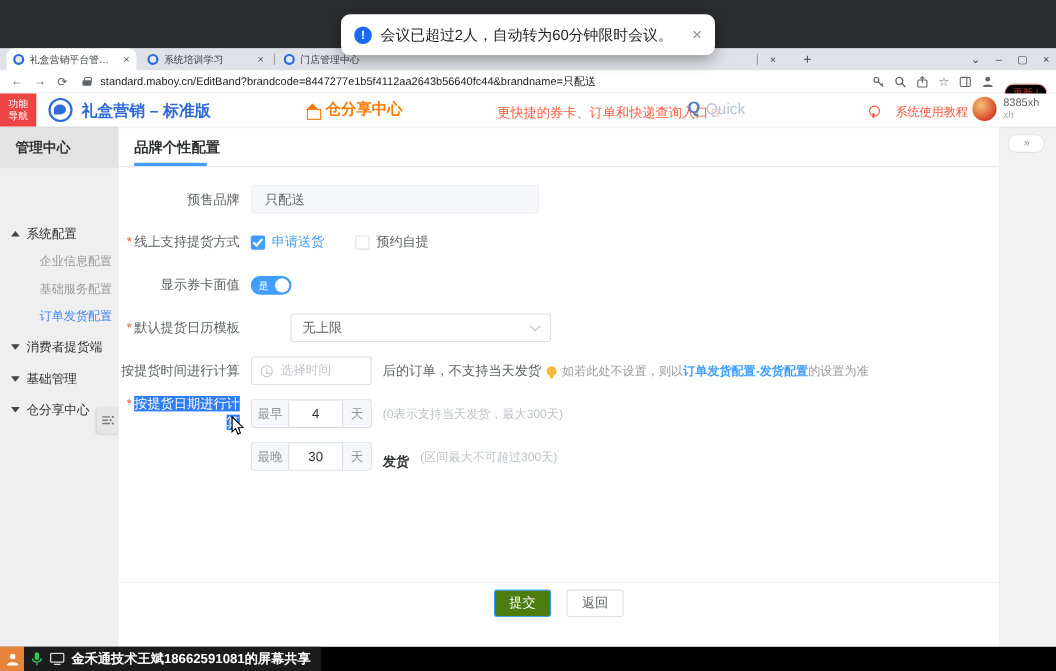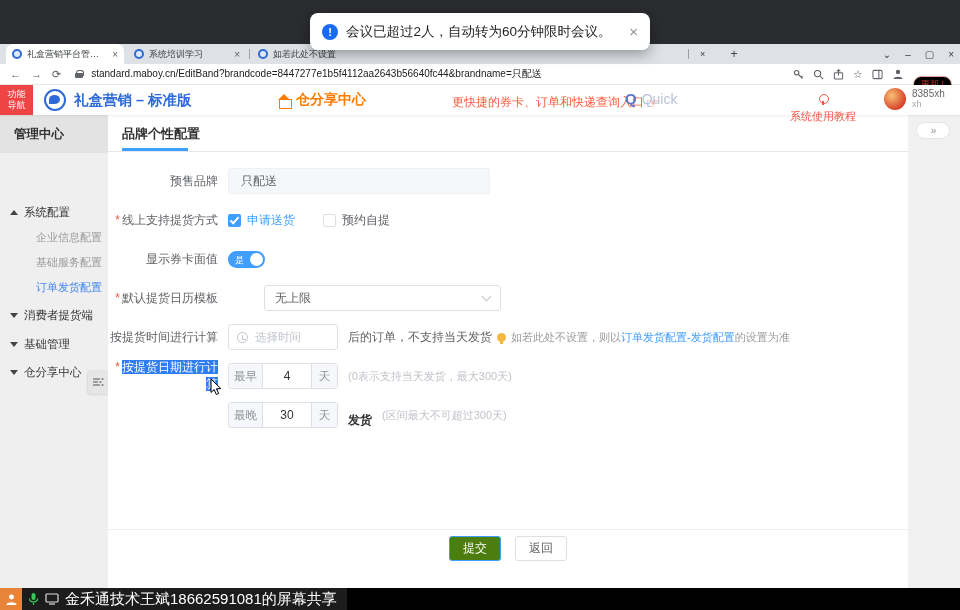--- a/index.html
+++ b/index.html
@@ -43,21 +43,21 @@
   .applogo:after{content:"";position:absolute;left:3px;top:4px;width:11px;height:9px;border-radius:50% 50% 50% 0;background:#2f6bd8;}
   .apptitle{position:absolute;left:74px;top:6px;font-size:14.5px;font-weight:bold;color:#2f6bd8;white-space:nowrap;}
   .sharecenter{position:absolute;left:278px;top:6px;font-size:14px;font-weight:bold;color:#ff7b00;display:flex;align-items:center;gap:5px;}
   .houseic{width:13px;height:13px;position:relative;}
   .houseic:before{content:"";position:absolute;left:1px;top:5px;width:11px;height:8px;border:1.5px solid #ff7b00;}
   .houseic:after{content:"";position:absolute;left:0;top:0;border-left:6.5px solid transparent;border-right:6.5px solid transparent;border-bottom:6px solid #ff7b00;}
   .promo{position:absolute;left:452px;top:9px;font-size:12px;color:#ff5a3c;white-space:nowrap;display:flex;align-items:center;gap:2px;}
   .quick{position:absolute;left:625px;top:5px;display:flex;align-items:center;gap:5px;}
   .quick .q{color:#5b79c9;font-weight:bold;font-size:15px;}
   .quick .ql{color:#b9c2d8;font-size:14px;}
-  .tutorial{position:absolute;left:790px;top:9px;font-size:11px;color:#f25643;display:flex;align-items:center;gap:4px;white-space:nowrap;flex-direction:column;}
+  .tutorial{position:absolute;left:790px;top:9px;font-size:11px;color:#f25643;display:flex;align-items:center;gap:16px;white-space:nowrap;}
   .pin{width:8px;height:11px;position:relative;}
   .pin:before{content:"";position:absolute;left:0;top:0;width:8px;height:8px;border-radius:50%;border:1.5px solid #f25643;}
   .pin:after{content:"";position:absolute;left:3px;top:7px;width:2px;height:4px;background:#f25643;}
   .avatar{position:absolute;left:884px;top:3px;width:22px;height:22px;border-radius:50%;background:radial-gradient(circle at 35% 35%,#f7c073,#d8442b 70%);}
   .usermeta{position:absolute;left:912px;top:3px;line-height:11px;}
   .usermeta .n{font-size:10px;color:#666;}
   .usermeta .s{font-size:9px;color:#aaa;}
 
   
   .sidebar{position:absolute;left:0;top:71px;width:108px;height:473px;background:#efefef;}
@@ -104,40 +104,40 @@
   .select .chev{margin-left:auto;width:7px;height:7px;border-right:1.5px solid #c0c4cc;border-bottom:1.5px solid #c0c4cc;transform:rotate(45deg);margin-top:-4px;}
   .timeinp{width:110px;height:26px;border:1px solid #dcdfe6;border-radius:3px;background:#fff;display:flex;align-items:center;padding:0 8px;gap:5px;}
   .clockic{width:11px;height:11px;border:1.2px solid #c0c4cc;border-radius:50%;position:relative;flex:0 0 11px;}
   .clockic:after{content:"";position:absolute;left:4px;top:2px;width:3px;height:4px;border-left:1.2px solid #c0c4cc;border-bottom:1.2px solid #c0c4cc;}
   .timeinp input{border:none;outline:none;width:70px;font-size:11.5px;color:#606266;}
   .timeinp input::placeholder{color:#c0c4cc;}
   .aftertext{font-size:12px;color:#606266;margin-left:10px;white-space:nowrap;}
   .tip{position:absolute;left:389px;display:flex;align-items:center;gap:5px;font-size:11px;color:#9b9b9b;white-space:nowrap;}
   .bulb{width:9px;height:9px;border-radius:50%;background:#f5b93f;position:relative;flex:0 0 9px;}
   .bulb:after{content:"";position:absolute;left:3px;top:8px;width:3px;height:3px;background:#f5b93f;}
-  .tiplink{color:#409eff;font-weight:normal;}
+  .tiplink{color:#409eff;font-weight:bold;}
   .igroup{display:flex;align-items:center;height:26px;border:1px solid #dcdfe6;border-radius:3px;overflow:hidden;background:#fff;}
   .igroup .pre{width:34px;height:26px;background:#f5f7fa;border-right:1px solid #dcdfe6;color:#909399;font-size:11.5px;
     display:flex;align-items:center;justify-content:center;}
   .igroup .val{width:48px;text-align:center;font-size:12px;color:#303133;}
   .igroup .suf{width:26px;height:26px;background:#f5f7fa;border-left:1px solid #dcdfe6;color:#909399;font-size:11.5px;
     display:flex;align-items:center;justify-content:center;}
   .hint{font-size:11px;color:#bfc3ca;margin-left:10px;white-space:nowrap;}
   .shiptext{font-size:12px;font-weight:bold;color:#303133;margin-left:10px;margin-top:11px;}
 
   .pfooter{position:absolute;left:0;top:414px;width:800px;border-top:1px solid #f0f0f0;height:59px;display:flex;align-items:flex-start;justify-content:center;gap:14px;padding-top:6px;}
   .btn{height:25px;border-radius:3px;font-size:12px;padding:0 13px;display:flex;align-items:center;}
   .btn.primary{background:#4d7c0f;color:#fff;border:1px solid #409eff;}
   .btn.plain{background:#fff;color:#606266;border:1px solid #dcdfe6;}
 
   
   .taskbar{position:absolute;left:0;top:588px;width:960px;height:22px;background:#000;}
   .tb-person{position:absolute;left:0;top:0;width:22px;height:22px;background:#e8833a;display:flex;align-items:center;justify-content:center;}
   .tb-share{position:absolute;left:22px;top:0;height:22px;background:#1c1c1c;display:flex;align-items:center;padding:0 10px 0 6px;gap:6px;}
-  .tb-share .txt{color:#fff;font-size:15px;white-space:nowrap;}
+  .tb-share .txt{color:#fff;font-size:12px;white-space:nowrap;font-weight:bold;}
 
   .cursor{position:absolute;left:210px;top:378px;z-index:60;}
 </style>
 </head>
 <body>
 
 <div class="stage">
 
   <div class="browser">
 
@@ -148,21 +148,21 @@
         <span class="tx">×</span>
       </div>
       <div class="tab" style="left:128px;width:118px;">
         <span class="fav"></span>
         <span class="t">系统培训学习</span>
         <span class="tx">×</span>
       </div>
       <div class="tabsep" style="left:249px;"></div>
       <div class="tab" style="left:252px;width:106px;">
         <span class="fav"></span>
-        <span class="t">如若此处不设置</span>
+        <span class="t">门店管理中心</span>
       </div>
       <div class="tabsep" style="left:688px;"></div>
       <span class="tab tx" style="left:694px;">×</span>
       <div class="newtab">+</div>
       <div class="winctl">
         <span>⌄</span>
         <span>–</span>
         <span>▢</span>
         <span>×</span>
       </div>

